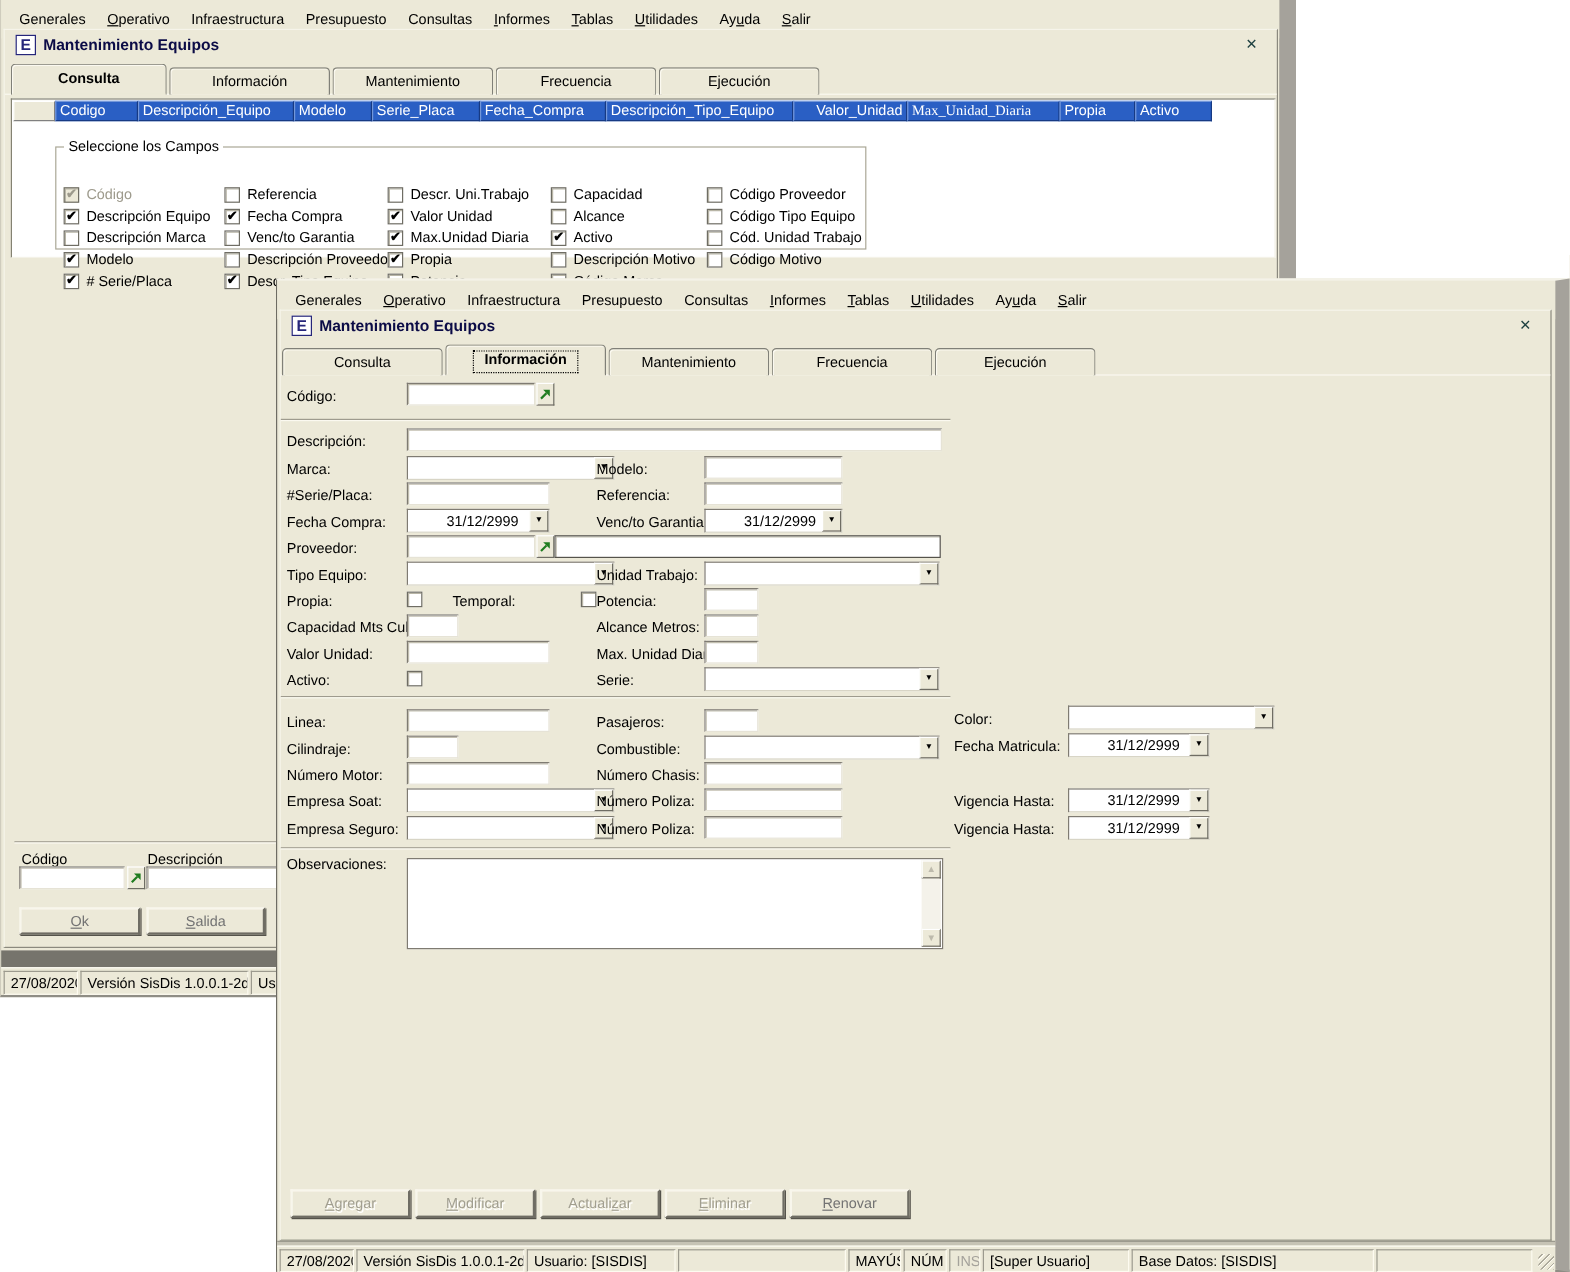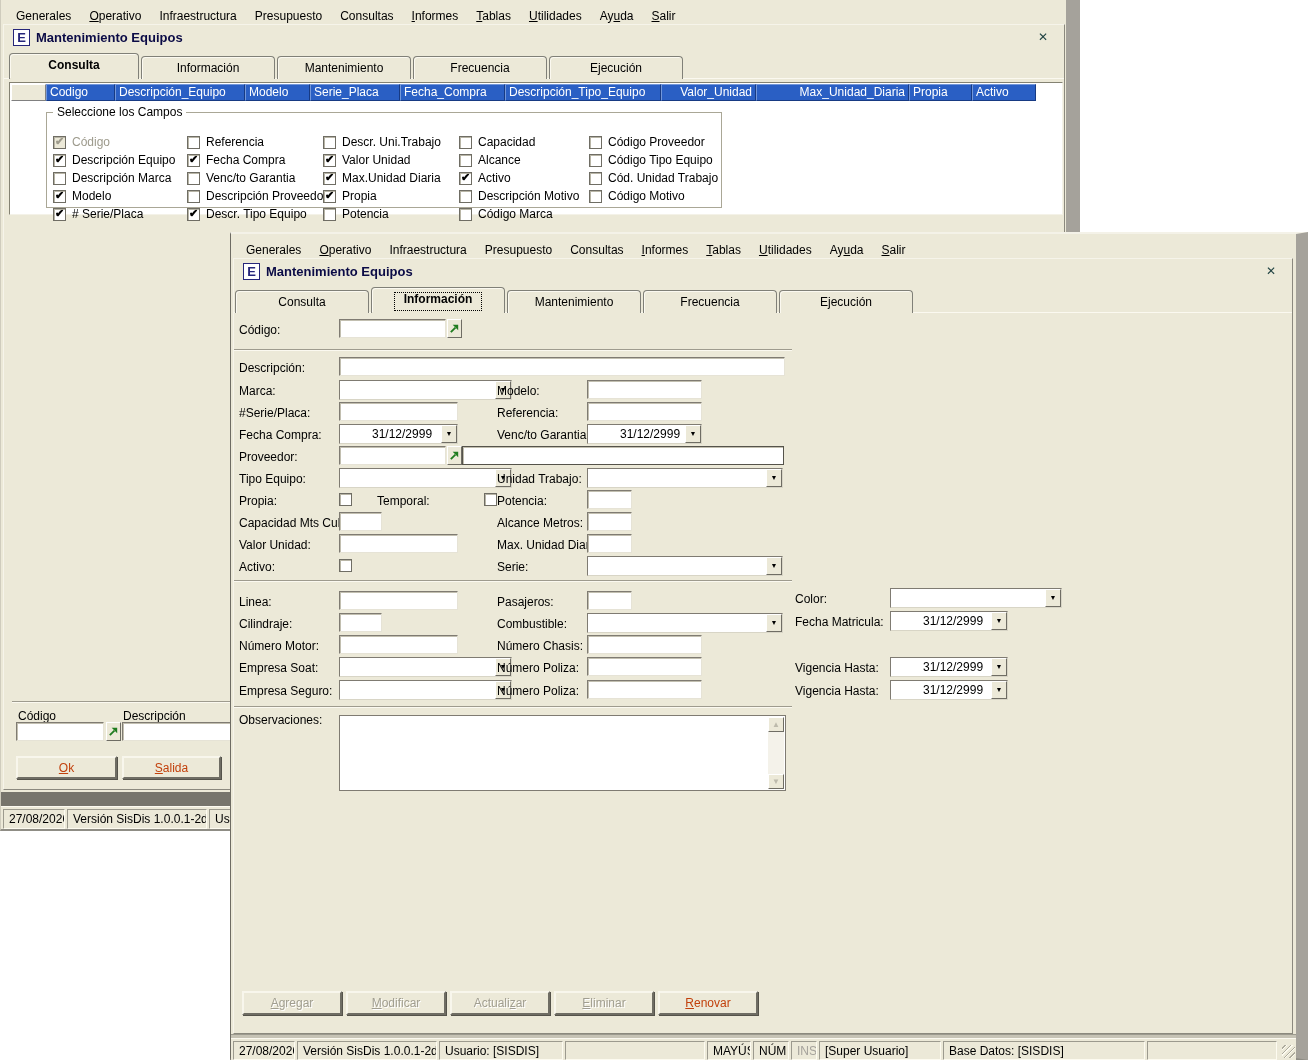--- a/index.html
+++ b/index.html
@@ -36,21 +36,21 @@
   .tab.active::after{content:"";position:absolute;left:0;right:0;bottom:-2px;height:3px;background:var(--face);}
   .win-front .tab.active::before{content:"";position:absolute;left:22px;right:22px;top:4px;bottom:2px;border:1px dotted #000;}
   
   .gridpanel{position:absolute;left:5px;top:57px;width:1054px;height:133px;background:#fff;border:1px solid;border-color:#848272 #F4F2E8 #F4F2E8 #848272;}
   .ghead{position:absolute;left:1px;top:1px;display:flex;}
   .gsel{width:35px;height:17px;background:var(--face);border:1px solid;border-color:#fff #808080 #808080 #fff;}
   .gcols{display:flex;}
   .gcol{height:17px;background:var(--gridblue);color:#fff;border:1px solid;border-color:#7397DA #173A83 #173A83 #7397DA;padding:1px 3px;font-size:12px;line-height:13px;white-space:nowrap;overflow:hidden;cursor:default;}
   
   .fs{position:absolute;left:36px;top:18px;width:676px;height:107px;background:#fff;border:1px solid #AAA796;box-shadow:inset 1px 1px 0 #fff,1px 1px 0 #fff;}
-  .fs legend{font-size:12px;padding:4px 4px;margin-left:6px;}
+  .fs legend{font-size:12px;padding:14px 4px;margin-left:6px;}
   .fscol{position:absolute;top:10px;}
   .fc1{left:6px;}.fc2{left:140px;}.fc3{left:276px;text-align:center;}.fc4{left:412px;}.fc5{left:542px;text-align:center;}
   .cbrow{height:18px;display:flex;align-items:center;gap:6px;white-space:nowrap;cursor:default;}
   .cbx{position:relative;width:13px;height:13px;background:#fff;border:1px solid #6F6D64;box-shadow:inset 1px 1px 0 #B8B5A6;flex:none;display:inline-block;}
   .cbrow.checked .cbx::after{content:"✔";position:absolute;left:1px;top:-2px;font-size:11px;font-weight:bold;color:#000;}
   .cbrow.disabled{color:#9D9A8C;}
   .cbrow.disabled .cbx{background:var(--face);}
   .cbrow.disabled .cbx::after{color:#9D9A8C;}
   
   .lbl{position:absolute;white-space:nowrap;}
@@ -59,21 +59,21 @@
   .combo{position:absolute;height:20px;background:#fff;border:1px solid;border-color:#7F7B72 #D8D5C6 #D8D5C6 #7F7B72;display:flex;}
   .cval{flex:1;font-size:12px;padding:2px 3px;overflow:hidden;white-space:nowrap;margin-left:29px;}
   .dd{width:16px;flex:none;background:var(--face);border:1px solid;border-color:#fff var(--dark) var(--dark) #fff;font-size:7px;line-height:16px;text-align:center;color:#000;cursor:default;}
   .lkbtn{position:absolute;width:15px;height:19px;background:var(--face);border:1px solid;border-color:#fff var(--dark) var(--dark) #fff;padding:0;cursor:default;}
   .lkbtn svg{display:block;margin:1px auto;}
   .sep{position:absolute;height:2px;border-top:1px solid #9E9B8E;border-bottom:1px solid #FBF9F0;}
   .txa{position:absolute;background:#fff;border:1px solid #7F7B72;}
   .vscroll{position:absolute;top:1px;right:1px;bottom:1px;width:16px;background:#F4F2EA;display:flex;flex-direction:column;justify-content:space-between;}
   .sbtn{height:15px;background:var(--face);border:1px solid;border-color:#fff var(--dark) var(--dark) #fff;font-size:8px;line-height:13px;text-align:center;color:#BDBAAC;cursor:default;}
   
-  .pbtn{background:var(--face);border:2px solid;border-color:#F8F6EC var(--dark) var(--dark) #F8F6EC;box-shadow:1px 1px 0 #55534B;font-size:12px;color:#c2410c;cursor:default;}
+  .pbtn{background:var(--face);border:2px solid;border-color:#F8F6EC var(--dark) var(--dark) #F8F6EC;box-shadow:1px 1px 0 #55534B;font-size:12px;color:#737373;cursor:default;}
   .pbtn.disabled{color:var(--dis);text-shadow:1px 1px 0 #fff;}
   .btnrow{position:absolute;left:8px;top:732px;display:flex;gap:4px;}
   .btnrow .pbtn{width:100px;height:24px;}
   
   .mdistrip{position:absolute;left:0;right:0;top:792px;height:14px;background:#76746C;}
   .stripf{position:absolute;left:0;right:0;top:800px;height:4px;background:#C6C3B5;border-top:1px solid #9C9A8E;}
   .statusbar{position:absolute;left:0;right:0;display:flex;gap:2px;padding:2px 2px 0 2px;background:var(--face);border-top:1px solid #FBF9F0;}
   .sb-back{top:806px;height:23px;}
   .sb-front{top:804px;height:22px;}
   .spanel{border:1px solid;border-color:#9C9A8E #FDFBF0 #FDFBF0 #9C9A8E;padding:2px 5px;white-space:nowrap;overflow:hidden;flex:none;}
@@ -122,21 +122,21 @@
         <div class="gsel"></div>
         <div class="gcols">
 
         <div class="gcol" style="width: 69px;">Codigo</div>
             <div class="gcol" style="width: 130px;">Descripción_Equipo</div>
             <div class="gcol" style="width: 65px;">Modelo</div>
             <div class="gcol" style="width: 90px;">Serie_Placa</div>
             <div class="gcol" style="width: 105px;">Fecha_Compra</div>
             <div class="gcol" style="width: 156px;">Descripción_Tipo_Equipo</div>
             <div class="gcol" style="width: 95px; text-align: right;">Valor_Unidad</div>
-            <div class="gcol" style="width: 153px; text-align: right;">Max_Unidad_Diaria</div>
+            <div class="gcol" style="width: 127px; text-align: left; font-family: Liberation Serif, serif;">Max_Unidad_Diaria</div>
             <div class="gcol" style="width: 63px;">Propia</div>
             <div class="gcol" style="width: 64px;">Activo</div>
           </div>
       </div>
       <fieldset class="fs">
         <legend>Seleccione los Campos</legend>
         <div class="fscol fc1">
 
         <div class="cbrow checked disabled">
               <span class="cbx"></span>

